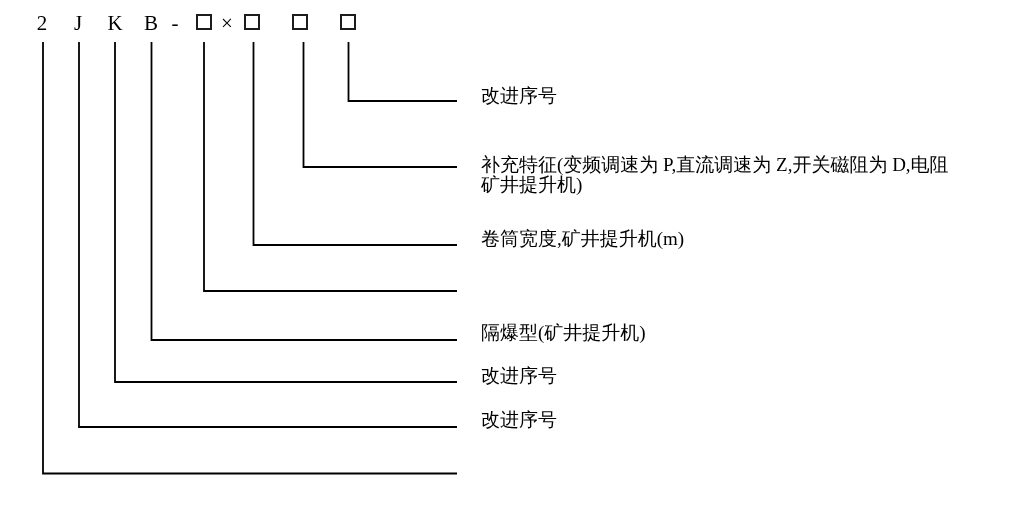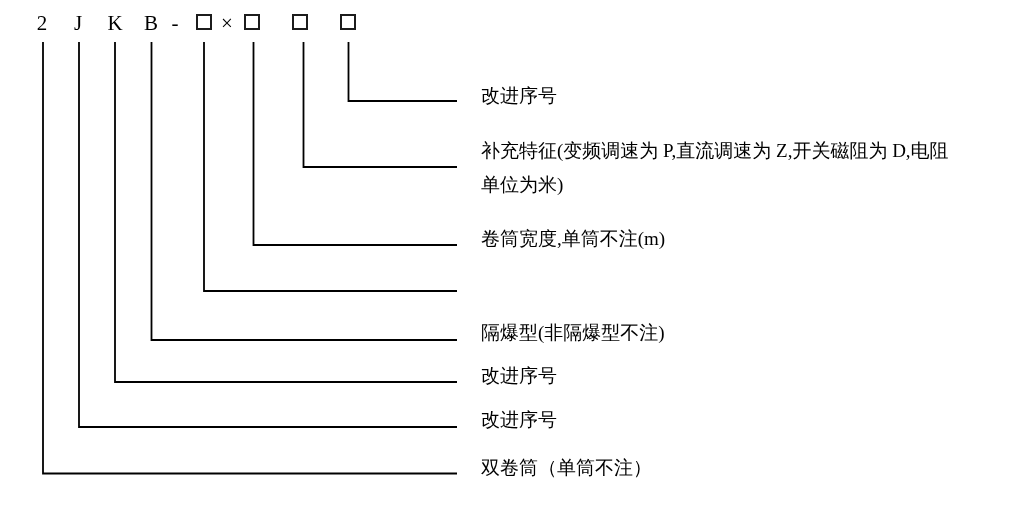--- a/index.html
+++ b/index.html
@@ -82,21 +82,20 @@
     <path d="M303.5 42 L303.5 167   L457 167"></path>
     <path d="M253.5 42 L253.5 245   L457 245"></path>
     <path d="M204 42   L204 291     L457 291"></path>
     <path d="M151.5 42 L151.5 340   L457 340"></path>
     <path d="M115 42   L115 382     L457 382"></path>
     <path d="M79 42    L79 427      L457 427"></path>
     <path d="M43 42    L43 473.5    L457 473.5"></path>
   </svg>
 
   <div class="annotation" style="top:86px">改进序号</div>
-  <div class="annotation" style="top:141px">补充特征(变频调速为 P,直流调速为 Z,开关磁阻为 D,电阻</div>
-  <div class="annotation" style="top:175px">单位为米)</div>
-  <div class="annotation" style="top:229px">卷筒宽度,单筒不注(m)</div>
-  <div class="annotation" style="top:323px">隔爆型(非隔爆型不注)</div>
+  <div class="annotation" style="top:155px">补充特征(变频调速为 P,直流调速为 Z,开关磁阻为 D,电阻</div>
+  <div class="annotation" style="top:175px">矿井提升机)</div>
+  <div class="annotation" style="top:229px">卷筒宽度,矿井提升机(m)</div>
+  <div class="annotation" style="top:323px">隔爆型(矿井提升机)</div>
   <div class="annotation" style="top:366px">改进序号</div>
   <div class="annotation" style="top:410px">改进序号</div>
-  <div class="annotation" style="top:458px">双卷筒（单筒不注）</div>
 
 </div>
 
 </body></html>

